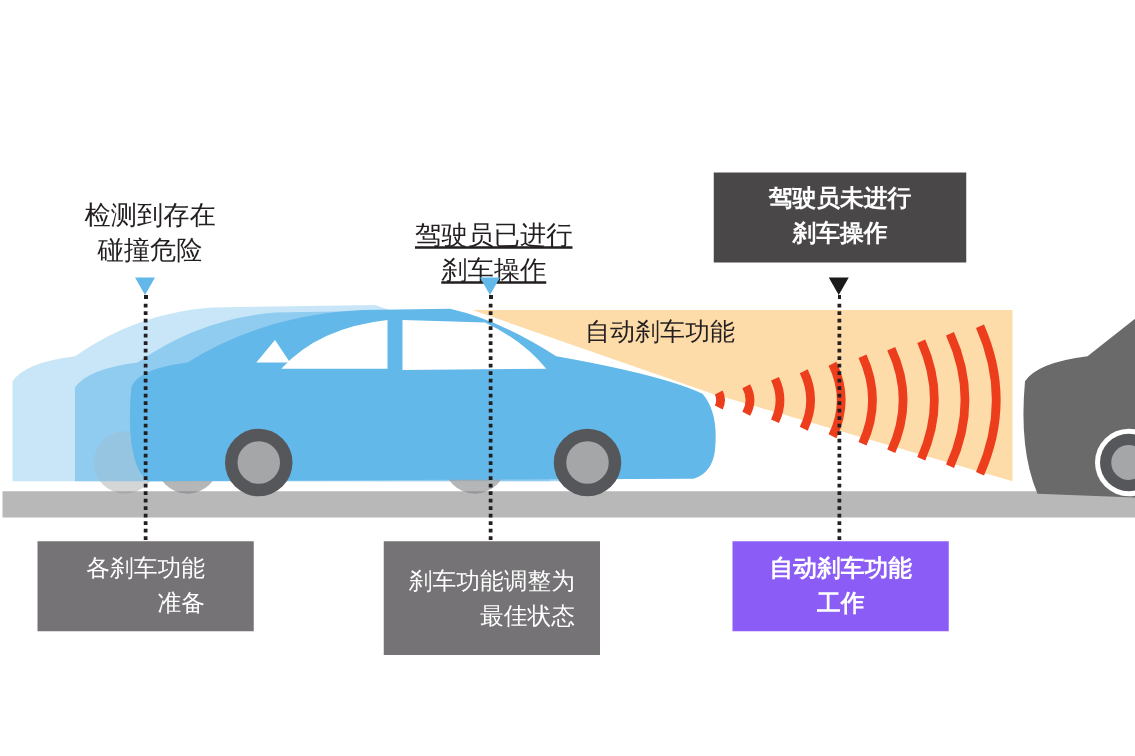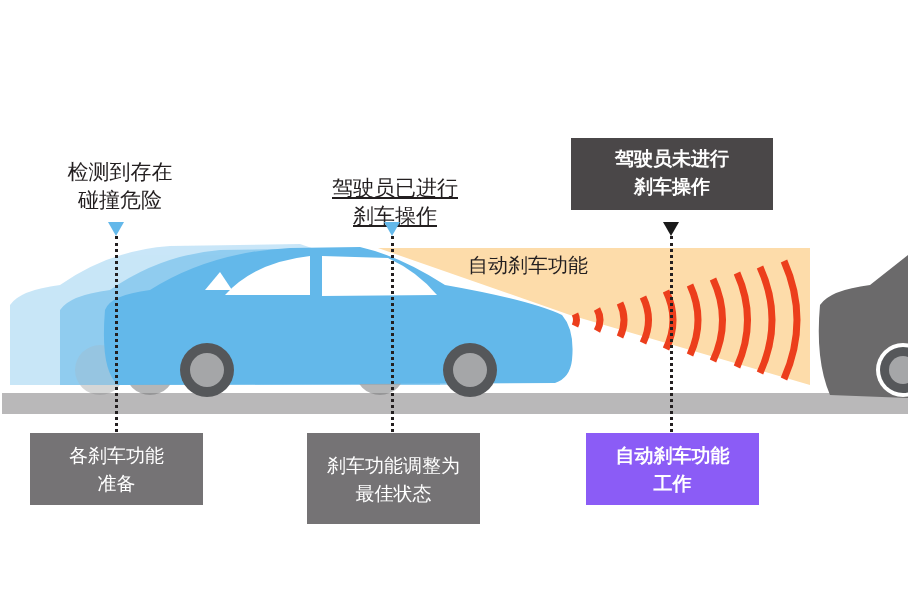--- a/index.html
+++ b/index.html
@@ -1,20 +1,20 @@
 <!DOCTYPE html>
 <html><head>
 <meta charset="utf-8">
 <style>
   html, body { margin:0; padding:0; background:#ffffff; }
   body { width:908px; height:605px; position:relative; overflow:hidden; font-family:"DejaVu Sans", sans-serif; }
   .abs { position:absolute; }
   .label-top { text-align:center; color:#231f20; font-size:21px; line-height:28px; white-space:pre; }
   .box { display:flex; align-items:center; justify-content:center; text-align:center; color:#fff; font-size:19px; line-height:28px; white-space:pre; }
-  .box-gray { background:#757375; }
+  .box-gray { background:#757375;text-align:right; }
   .box-dark { background:#4a4748; font-weight:bold;font-family:Liberation Mono, monospace; }
   .box-red { background:#8b5cf6; font-weight:bold; }
   .marker-blue { width:0; height:0; border-left:8px solid transparent; border-right:8px solid transparent; border-top:14px solid #63b8ea; }
   .marker-dark { width:0; height:0; border-left:8px solid transparent; border-right:8px solid transparent; border-top:14px solid #1a1a1a; }
   .dotline { width:0; border-left:3px dotted #231f20; }
   .beam-label { font-size:20px; color:#231f20; }
 </style>
 </head>
 <body>
 

